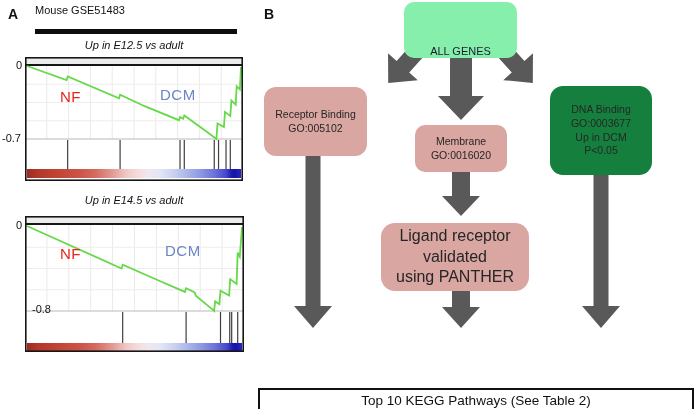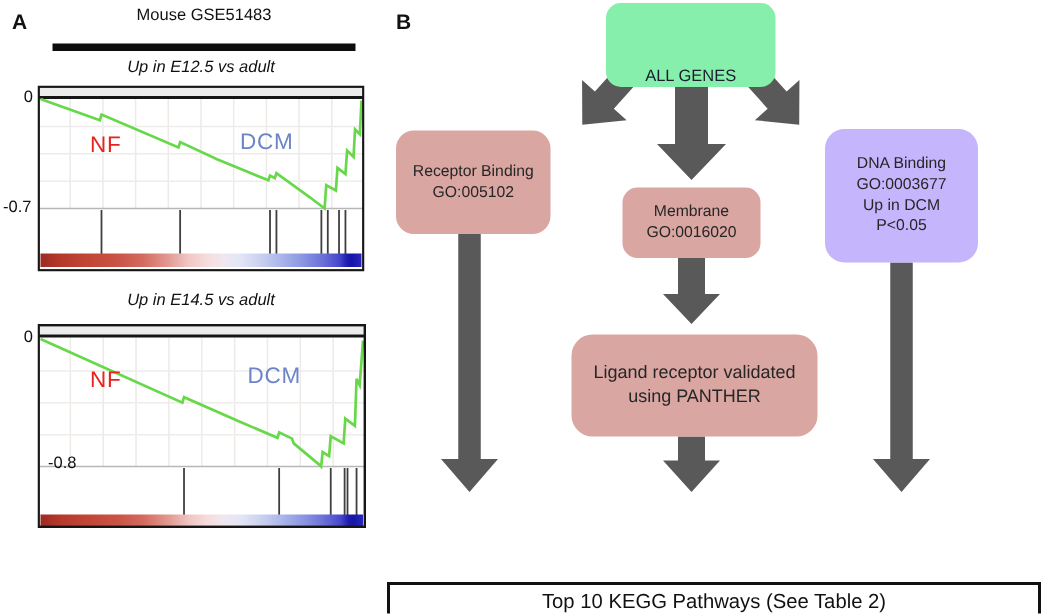--- a/index.html
+++ b/index.html
@@ -3,21 +3,21 @@
 <meta charset="utf-8">
 <style>
   html,body{margin:0;padding:0;}
   body{
     width:700px;height:409px;position:relative;background:#ffffff;
     font-family:"Liberation Sans", sans-serif;color:#161616;overflow:hidden;
   }
   .abs{position:absolute;}
   .panel-label{font-weight:bold;font-size:14px;color:#111;}
   
-  .gse-title{left:35px;top:4px;width:202px;text-align:center;font-size:11px;color:#111;}
+  .gse-title{left:35px;top:4px;width:202px;text-align:left;font-size:11px;color:#111;}
   .title-bar{left:35px;top:29px;width:202px;height:5px;background:#0d0d0d;}
   .plot-subtitle{width:214px;left:27px;text-align:center;font-size:11px;color:#111;font-style:italic;}
   .sub-0{top:39px;}
   .sub-1{top:194px;}
   .gsea-box{background:#fff;}
   .plot-0{left:25px;top:57px;width:218px;height:124px;}
   .plot-1{left:25px;top:216px;width:219px;height:136px;}
   .ylab{width:21px;text-align:right;font-size:11px;color:#111;}
   .y0-0{left:1px;top:59px;}
   .ym-0{left:0px;top:132px;text-align:right;}
@@ -32,22 +32,22 @@
   .dcm-1{left:165px;top:242px;}
   
   .b-label{left:264px;top:6px;}
   .flow-box{
     display:flex;flex-direction:column;align-items:center;justify-content:center;
     text-align:center;font-size:10.5px;line-height:1.3;color:#262626;
   }
   .box-allgenes{left:404px;top:2px;width:113px;height:56px;border-radius:10px;background:#86efac;font-size:11px;color:#1c1c30;justify-content:flex-end;}
   .box-receptor{left:264px;top:87px;width:103px;height:69px;border-radius:12px;background:#d9a6a2;}
   .box-membrane{left:415px;top:125px;width:92px;height:47px;border-radius:10px;background:#d9a6a2;}
-  .box-dna{left:550px;top:86px;width:102px;height:89px;border-radius:13px;background:#c4b5fd;}
-  .box-ligand{left:381px;top:223px;width:164px;height:68px;border-radius:14px;background:#d9a6a2;font-size:12px;}
+  .box-dna{left:550px;top:86px;width:102px;height:89px;border-radius:13px;background:#15803d;}
+  .box-ligand{left:381px;top:223px;width:148px;height:68px;border-radius:14px;background:#d9a6a2;font-size:16px;}
   .kegg-banner{
     left:258px;top:388px;width:436px;height:26px;border:2px solid #111;background:#fff;
     display:flex;align-items:flex-start;justify-content:center;font-size:13.5px;color:#111;padding-top:3px;box-sizing:border-box;
   }
   .arrow-layer{left:0;top:0;pointer-events:none;}
   .arrow-layer polygon{fill:#595959;}
 </style>
 </head>
 <body>
 

